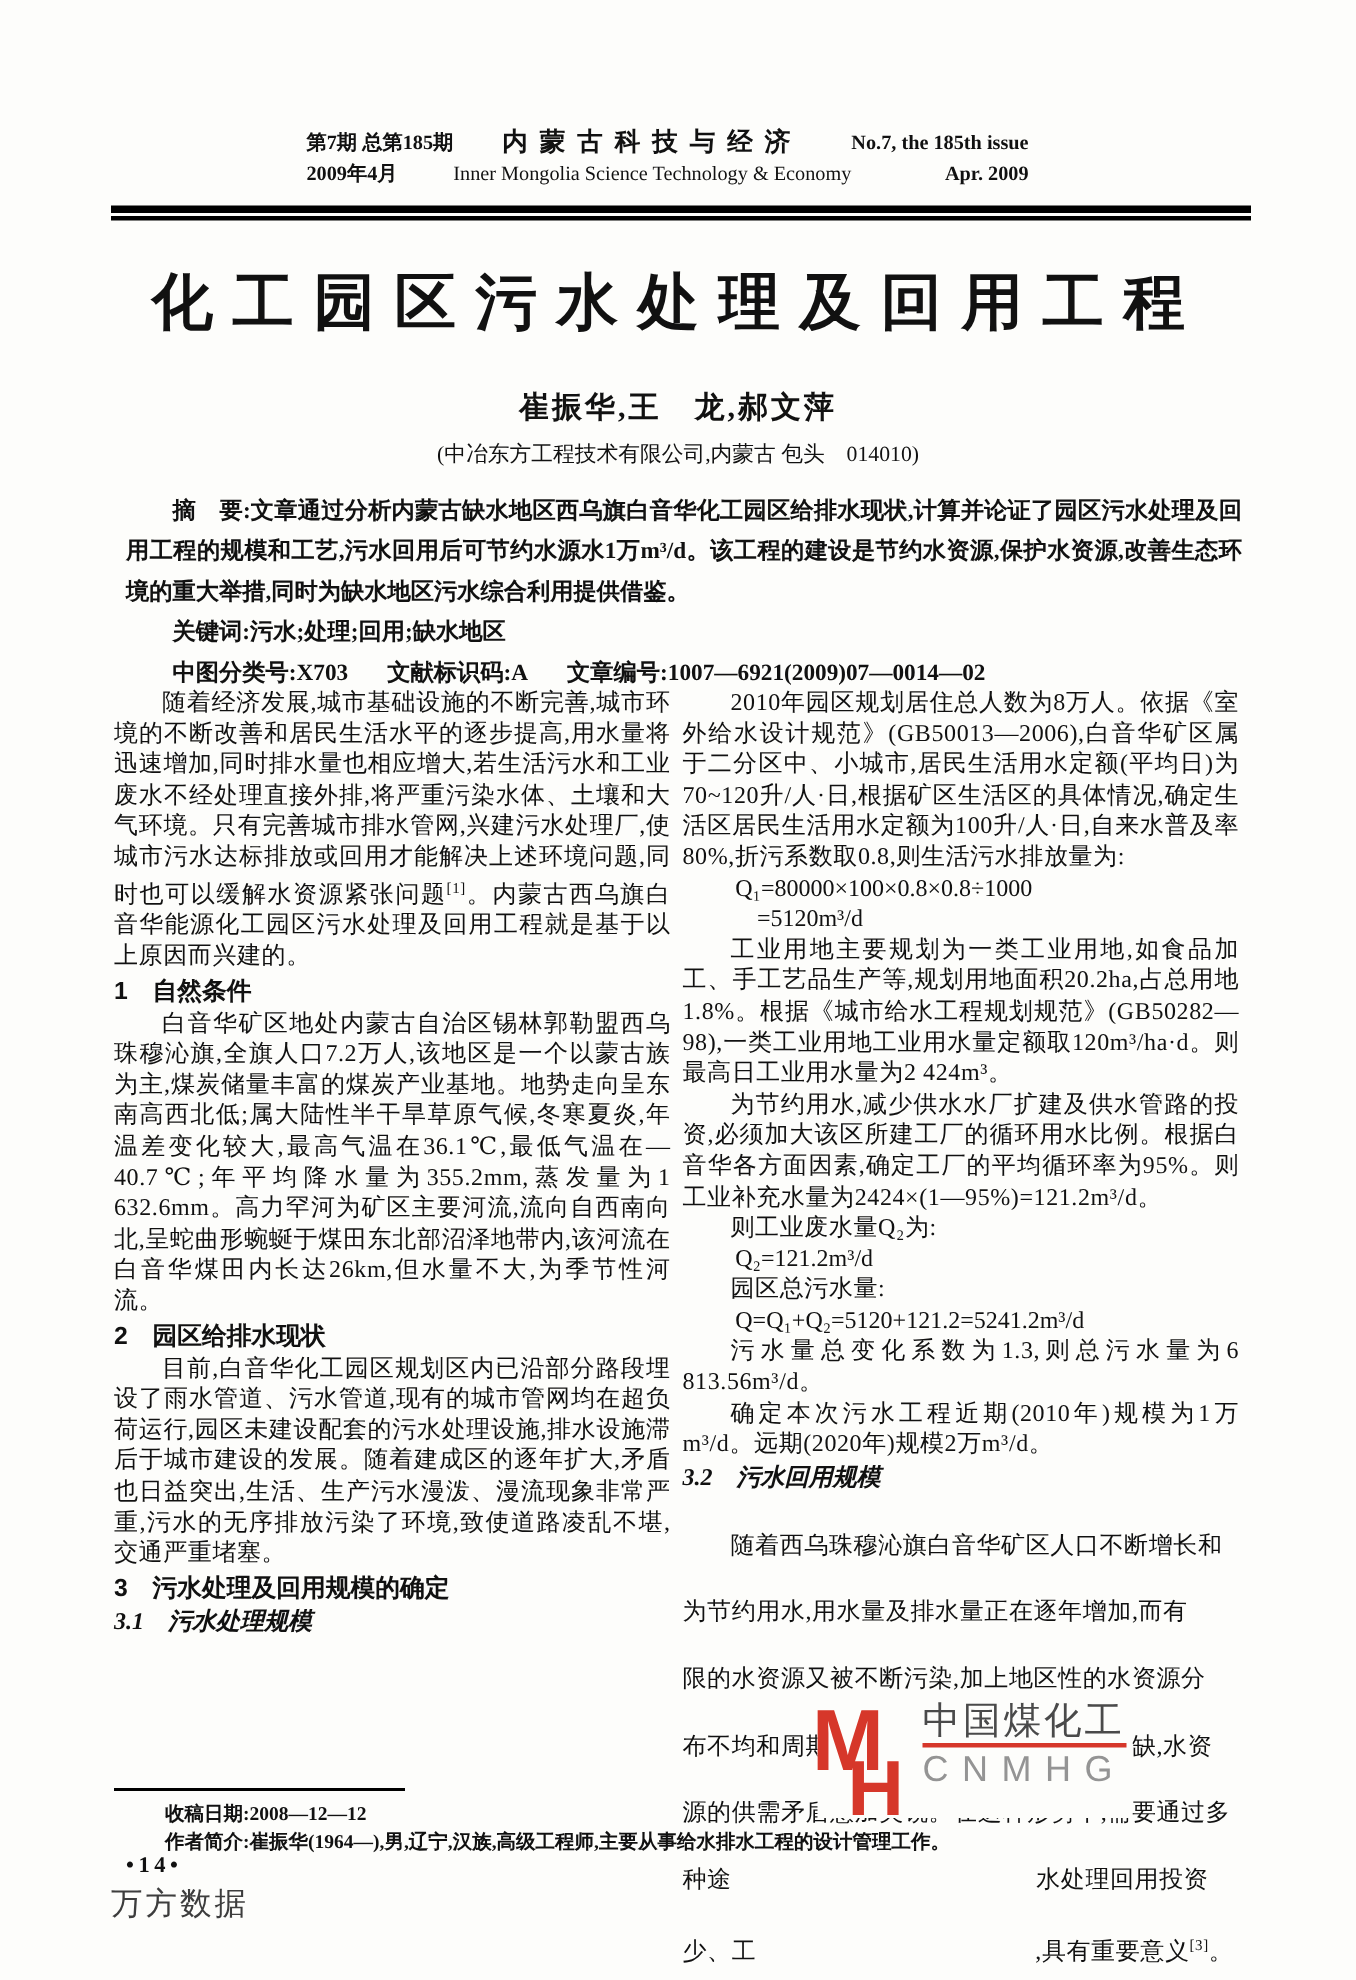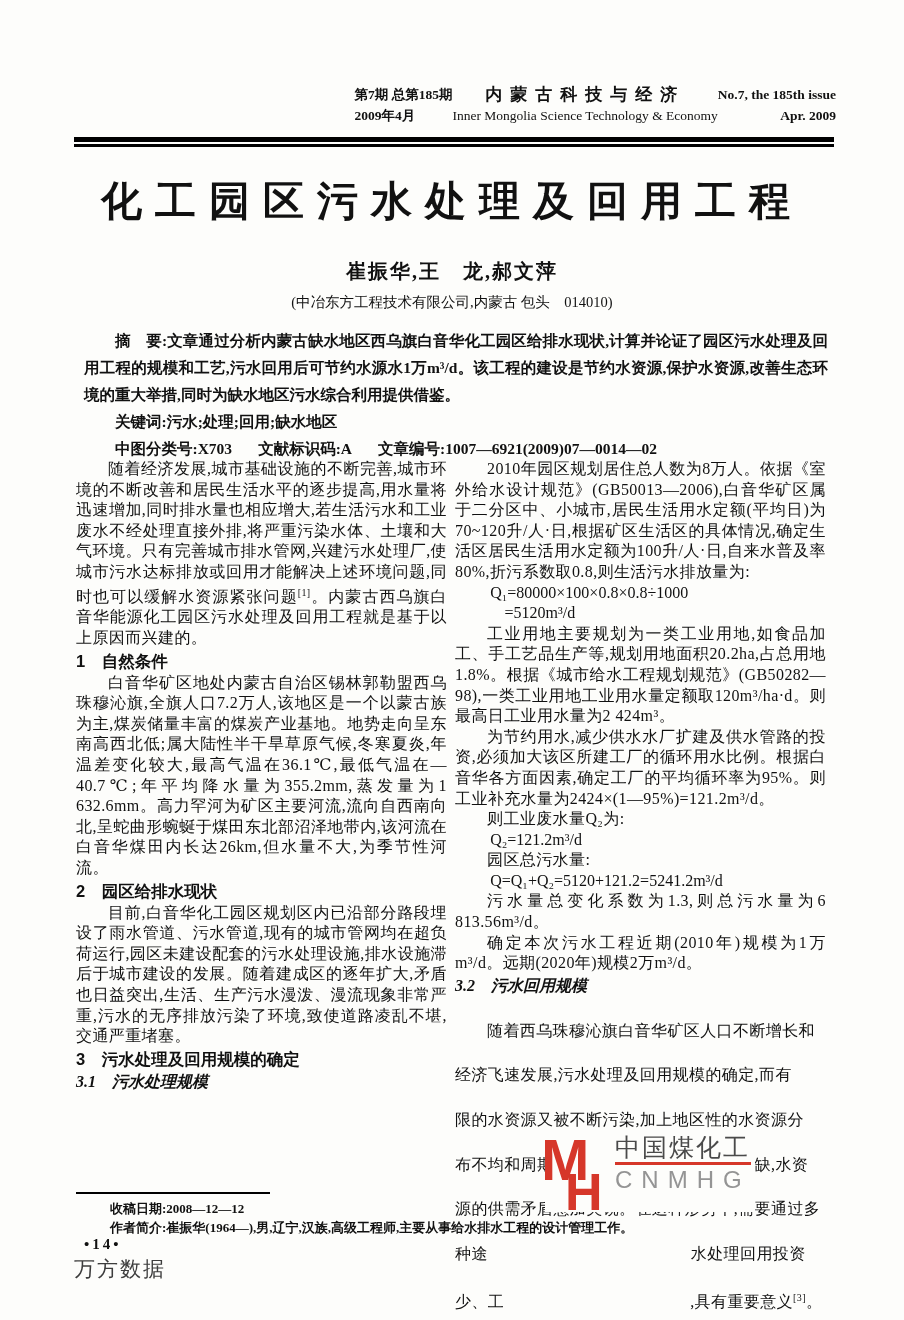--- a/index.html
+++ b/index.html
@@ -1,20 +1,20 @@
 <!DOCTYPE html>
 <html><head>
 <meta charset="utf-8">
 <style>
   html,body{margin:0;padding:0;background:#e8e8e6;}
   .page{position:relative;width:904px;height:1320px;margin:0 auto;background:#fdfdfb;
         font-family:"Liberation Serif","DejaVu Serif",serif;color:#111;overflow:hidden;}
 
   
-  .jheader{position:absolute;top:84px;left:82px;width:754px;display:flex;justify-content:flex-end;}
+  .jheader{position:absolute;top:84px;left:68px;width:754px;display:flex;justify-content:center;}
   .jh-left{font-size:13.5px;line-height:21px;font-weight:bold;}
   .jh-center{text-align:center;}
   .jh-center .cn{font-size:17px;font-weight:bold;letter-spacing:8px;line-height:22px;}
   .jh-center .en{font-size:13.5px;line-height:20px;}
   .jh-right{font-size:13.5px;line-height:21px;text-align:right;font-weight:bold;}
   .hrule{position:absolute;top:137px;left:74px;width:760px;}
   .hrule .bar1{height:5px;background:#000;}
   .hrule .bar2{height:3px;background:#000;margin-top:2px;}
 
   
@@ -117,21 +117,21 @@
       <p class="body ind">为节约用水,减少供水水厂扩建及供水管路的投资,必须加大该区所建工厂的循环用水比例。根据白音华各方面因素,确定工厂的平均循环率为95%。则工业补充水量为2424×(1—95%)=121.2m³/d。</p>
       <p class="body ind">则工业废水量Q₂为:</p>
       <div class="eq">Q₂=121.2m³/d</div>
       <p class="body ind">园区总污水量:</p>
       <div class="eq">Q=Q₁+Q₂=5120+121.2=5241.2m³/d</div>
       <p class="body ind">污水量总变化系数为1.3,则总污水量为6 813.56m³/d。</p>
       <p class="body ind">确定本次污水工程近期(2010年)规模为1万m³/d。远期(2020年)规模2万m³/d。</p>
       <div class="h2">3.2　污水回用规模</div>
       <div>
         <div class="body ind wline">随着西乌珠穆沁旗白音华矿区人口不断增长和</div>
-        <div class="body wline">经济飞速发展,污水处理及回用规模的确定,而有</div>
+        <div class="body wline">为节约用水,用水量及排水量正在逐年增加,而有</div>
         <div class="body wline">限的水资源又被不断污染,加上地区性的水资源分</div>
         <div class="body wline">布不均和周期性干旱,导致淡水资源日益短缺,水资</div>
         <div class="body wline">源的供需矛盾愈加尖锐。在这种形势下,需要通过多</div>
         <div class="body wline"><span>种途</span><span class="gap6"></span><span>水处理回用投资</span></div>
         <div class="body wline"><span>少、工</span><span class="gap7"></span><span>,具有重要意义</span><span class="sup">[3]</span><span>。</span></div>
       </div>
     </div>
   </div>
 
   <div class="fn">

